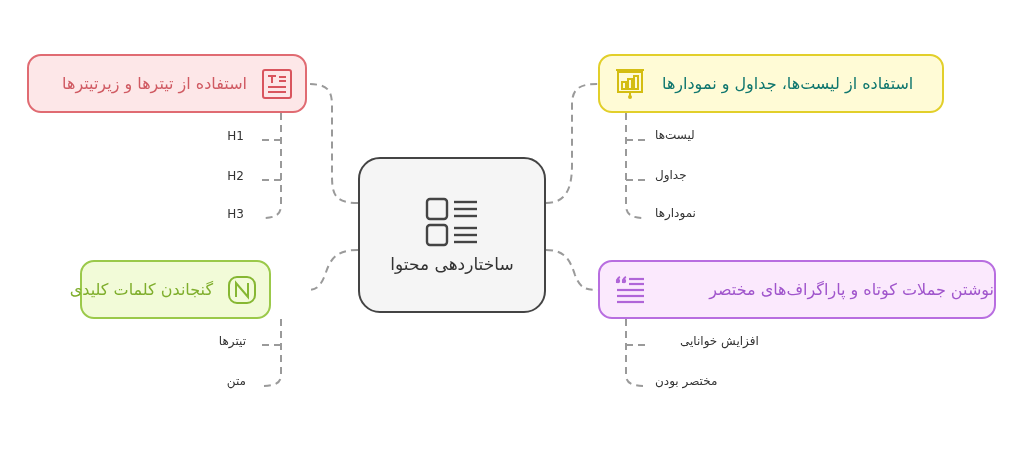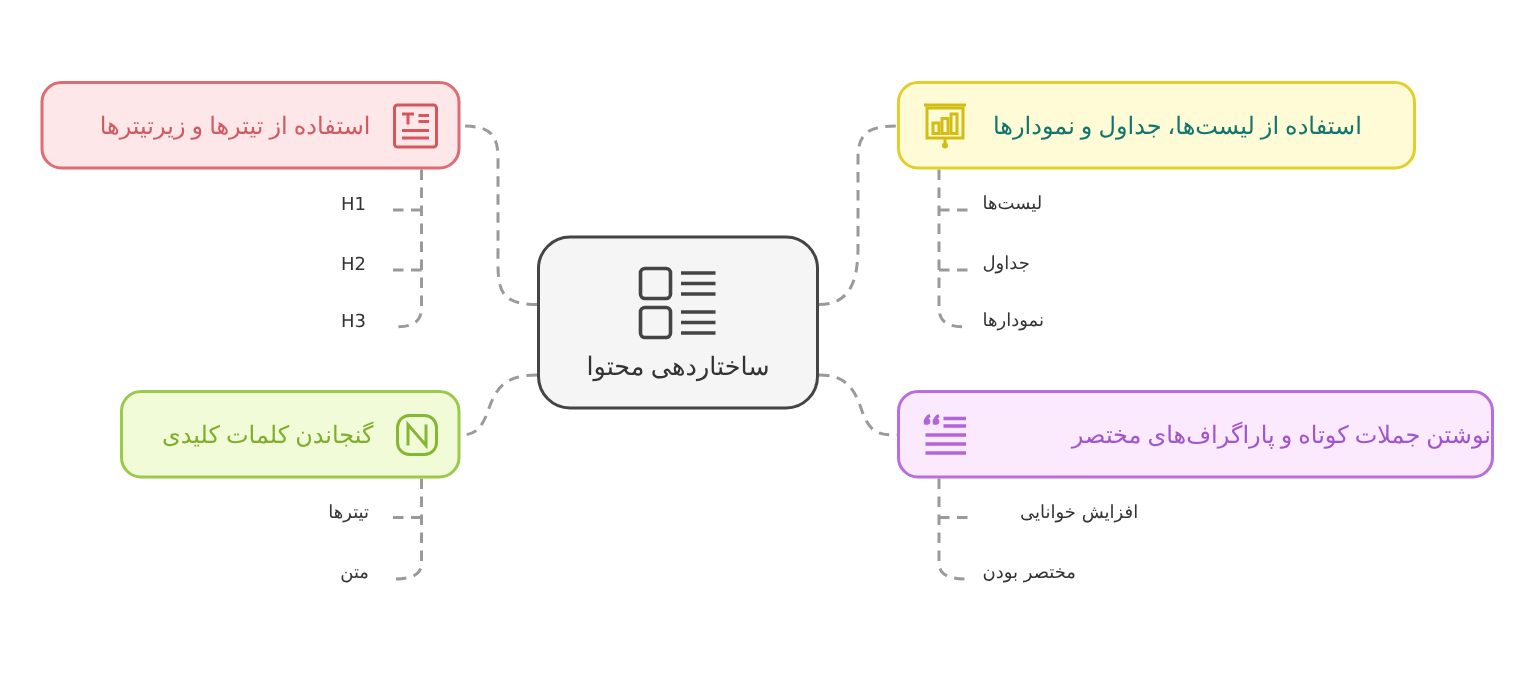--- a/index.html
+++ b/index.html
@@ -1,39 +1,39 @@
 <!DOCTYPE html>
 <html><head>
 <meta charset="utf-8">
 <style>
   html, body { margin:0; padding:0; background:#ffffff; }
   body { width:1024px; height:453px; position:relative; overflow:hidden;
          font-family:"DejaVu Sans","Liberation Sans",sans-serif; }
   svg.links { position:absolute; left:0; top:0; width:1024px; height:453px; }
   .node { position:absolute; box-sizing:border-box; border:2px solid; border-radius:14px;
-          display:flex; align-items:center; justify-content:flex-end; direction:ltr;font-family:Liberation Serif, serif; }
+          display:flex; align-items:center; justify-content:flex-end; direction:ltr; }
   .node .label { direction:rtl; font-size:16px; white-space:nowrap; }
   .node .icon { display:flex; align-items:center; justify-content:center; flex:0 0 auto; }
   .leaf { position:absolute; direction:rtl; font-size:12px; color:#333; white-space:nowrap; }
   .leaf.ltr { direction:ltr; }
 
-  #center { left:358px; top:157px; width:188px; height:116px; background:#f5f5f5; border-color:#444;
+  #center { left:358px; top:157px; width:188px; height:156px; background:#f5f5f5; border-color:#444;
             border-radius:22px; flex-direction:column; justify-content:center; }
   #center .label { font-size:17px; color:#333; margin-top:6px; }
 
   #n-headings { left:27px; top:54px; width:280px; height:59px; background:#fde7e8; border-color:#e06b72; }
   #n-headings .label { color:#d05a62; margin-right:14px; }
   #n-headings .icon { margin-right:12px; }
 
   #n-lists { left:598px; top:54px; width:346px; height:59px; background:#fffbd6; border-color:#e2cf2a;
              justify-content:flex-start; }
   #n-lists .icon { margin-left:14px; }
   #n-lists .label { color:#0f766e; margin-left:16px; }
 
-  #n-keywords { left:80px; top:260px; width:227px; height:59px; background:#f2fbd8; border-color:#9bc94a; }
+  #n-keywords { left:80px; top:260px; width:191px; height:59px; background:#f2fbd8; border-color:#9bc94a; }
   #n-keywords .label { color:#7fae2c; margin-right:14px; }
   #n-keywords .icon { margin-right:12px; }
 
   #n-short { left:598px; top:260px; width:398px; height:59px; background:#fbe9fd; border-color:#b86ee0;
              justify-content:space-between; }
   #n-short .icon { margin-left:14px; }
   #n-short .label { color:#a055cc; margin-left:14px; }
 </style>
 </head>
 <body>

